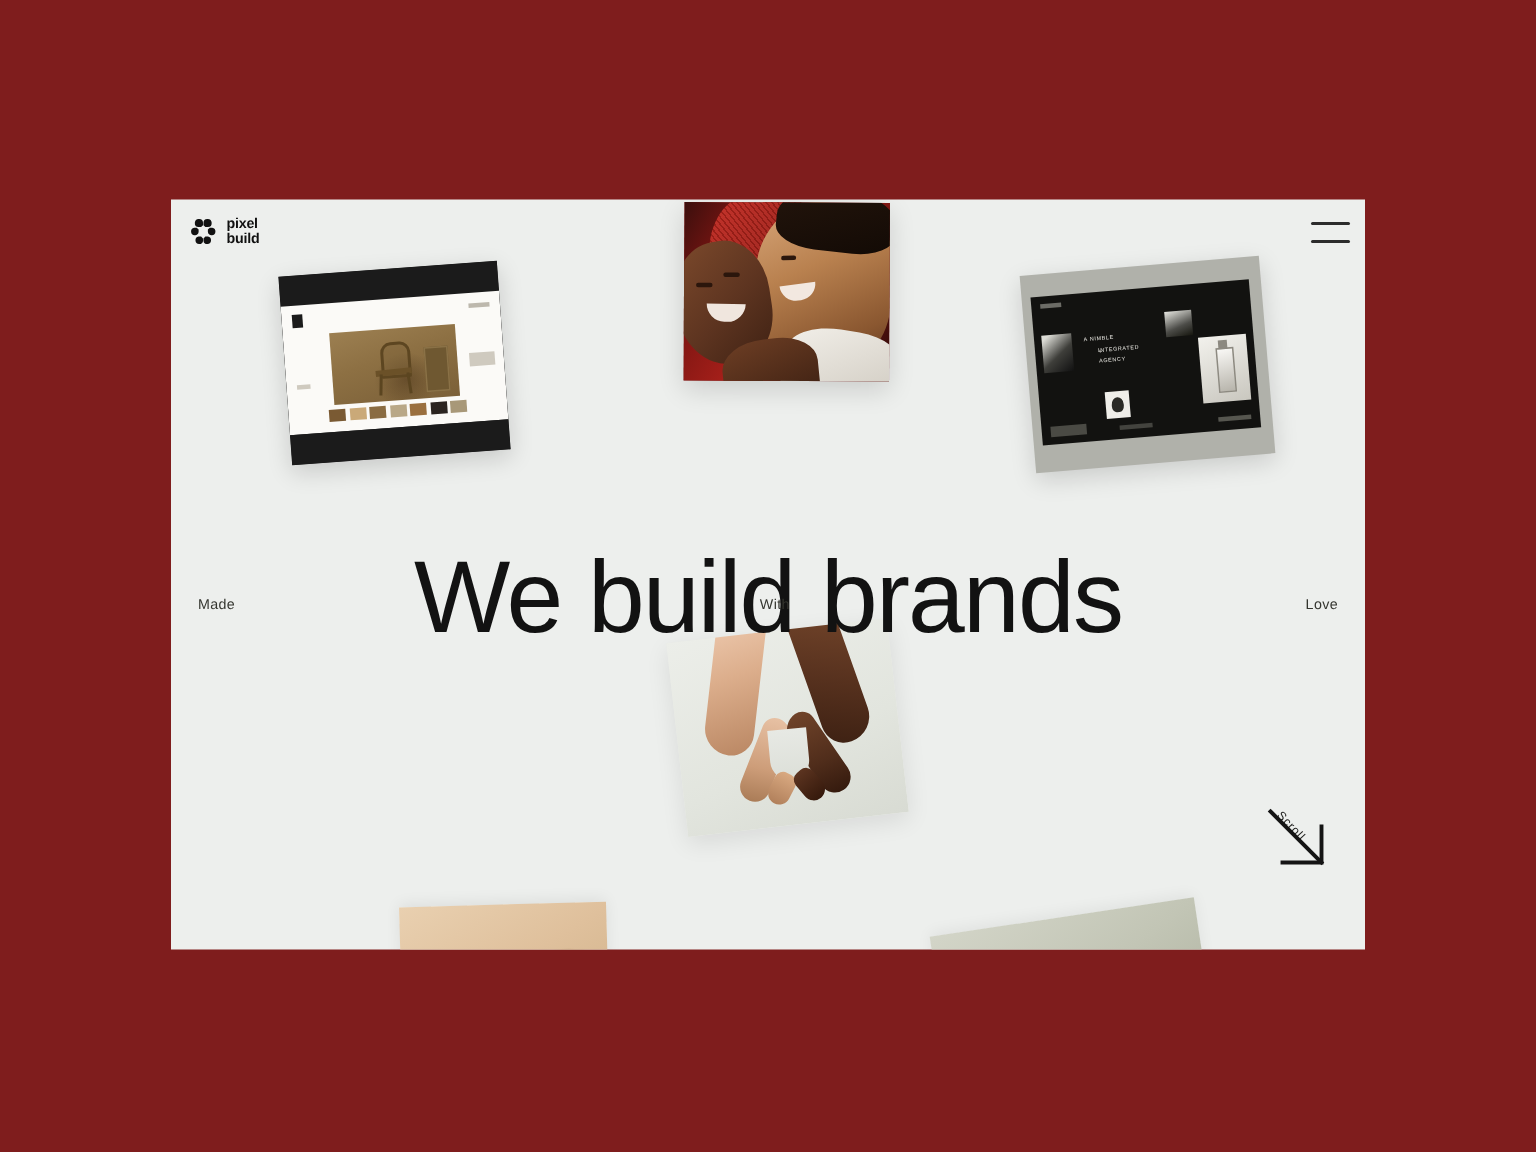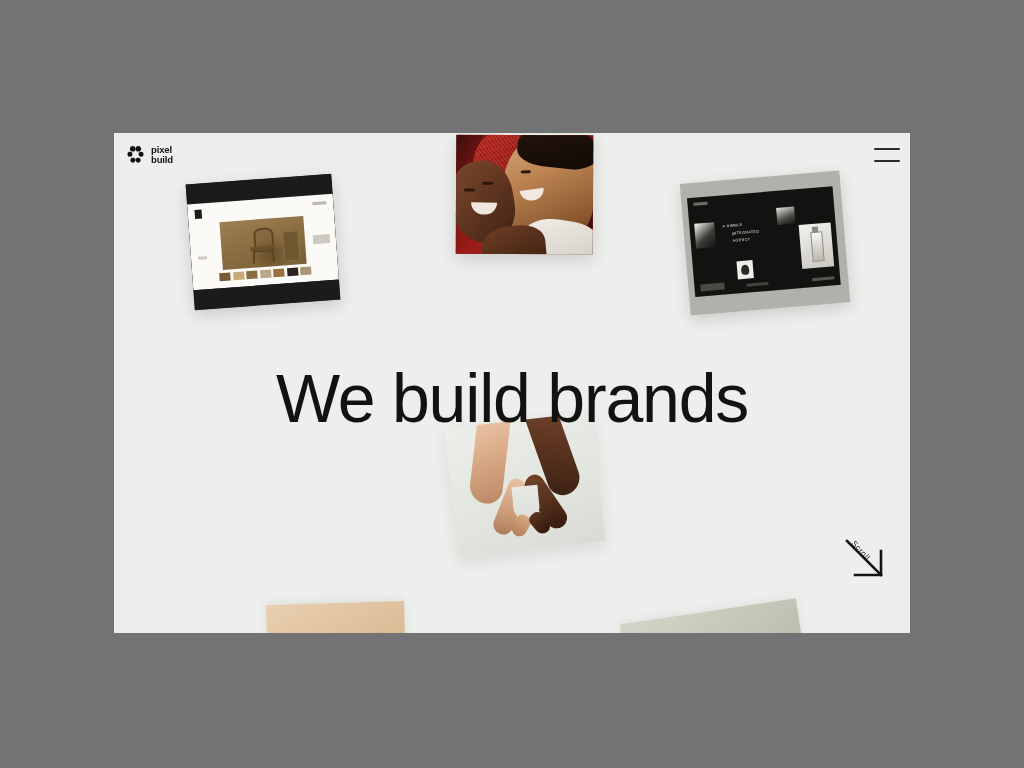--- a/index.html
+++ b/index.html
@@ -14,21 +14,21 @@
     background: #e0e2e1;
     font-family: "Liberation Sans", sans-serif;
     -webkit-font-smoothing: antialiased;
   }
 
   
   #stage {
     position: relative;
     width: 1024px;
     height: 768px;
-    background: #737373;
+    background: #7f1d1d;
   }
 
   
   #canvas {
     position: absolute;
     left: 114px;
     top: 133px;
     width: 796px;
     height: 500px;
     background: #edefed;
@@ -654,20 +654,25 @@
           <span>build</span>
         </span>
       </div>
       <div class="menu-btn">
         <i></i>
         <i></i>
       </div>
     </div>
 
     <h1 id="headline">We build brands</h1>
+    <div id="tagline">
+      <span>Made</span>
+      <span class="center-word">With</span>
+      <span>Love</span>
+    </div>
 
     <div id="scroll-cue">
       <span class="word">Scroll</span>
       <svg width="52" height="52" viewBox="0 0 52 52">
         <path d="M6 10 L40 44" stroke="#141414" stroke-width="2.6" fill="none" stroke-linecap="square"></path>
         <path d="M40 20 L40 44 L14 44" stroke="#141414" stroke-width="2.6" fill="none" stroke-linecap="square" stroke-linejoin="miter"></path>
       </svg>
     </div>
 
   </div>

